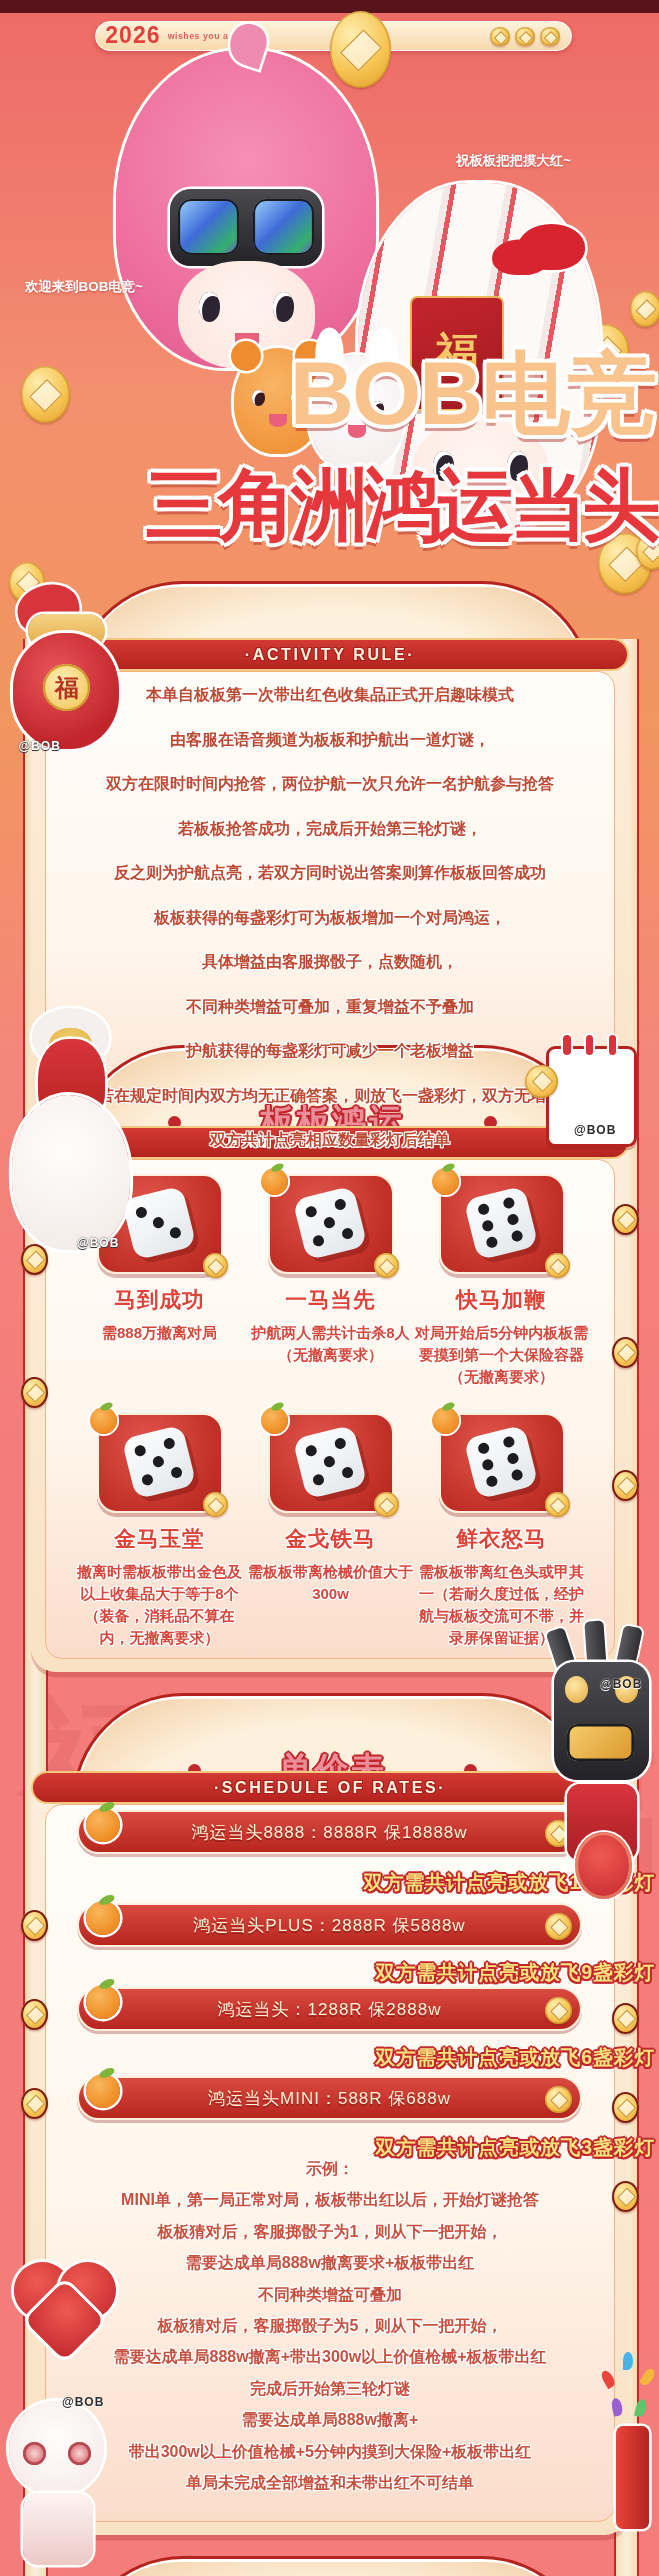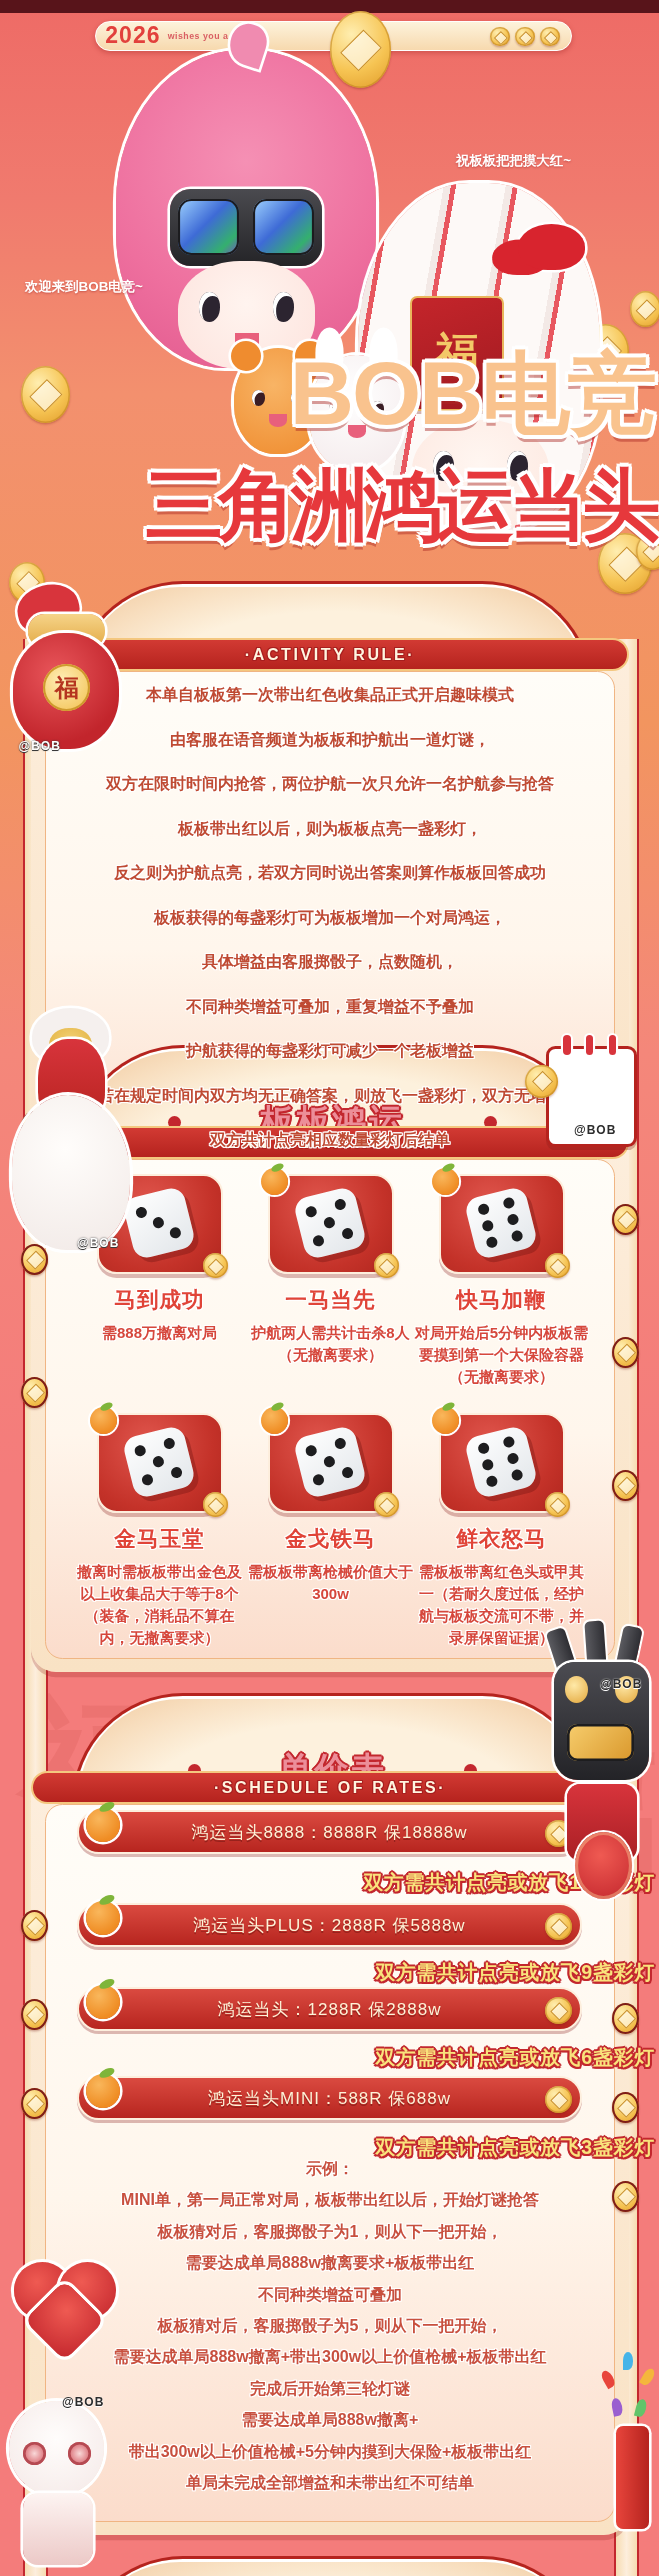--- a/index.html
+++ b/index.html
@@ -222,21 +222,21 @@
   <div class="abs band" style="top:638px;">
     <span class="band-txt od-sm">·ACTIVITY RULE·</span>
   </div>
   <div class="abs big-card" style="top:638px;height:551px;">
     <div class="card-inner"></div>
   </div>
   <div class="abs rules-lines">
     <div class="rule-line ow-sm">本单自板板第一次带出红色收集品正式开启趣味模式</div>
     <div class="rule-line ow-sm">由客服在语音频道为板板和护航出一道灯谜，</div>
     <div class="rule-line ow-sm">双方在限时时间内抢答，两位护航一次只允许一名护航参与抢答</div>
-    <div class="rule-line ow-sm">板板带出红以后，则为板板点亮一盏彩灯，</div>
+    <div class="rule-line ow-sm">若板板抢答成功，完成后开始第三轮灯谜，</div>
     <div class="rule-line ow-sm">反之则为护航点亮，若双方同时说出答案则算作板板回答成功</div>
     <div class="rule-line ow-sm">板板获得的每盏彩灯可为板板增加一个对局鸿运，</div>
     <div class="rule-line ow-sm">具体增益由客服掷骰子，点数随机，</div>
     <div class="rule-line ow-sm">不同种类增益可叠加，重复增益不予叠加</div>
     <div class="rule-line ow-sm">护航获得的每盏彩灯可减少一个老板增益</div>
     <div class="rule-line ow-sm">若在规定时间内双方均无正确答案，则放飞一盏彩灯，双方无增益</div>
     <div class="rule-line ow-sm">双方共计点亮相应数量彩灯后结单</div>
   </div>
 
   <div class="abs calendar">

